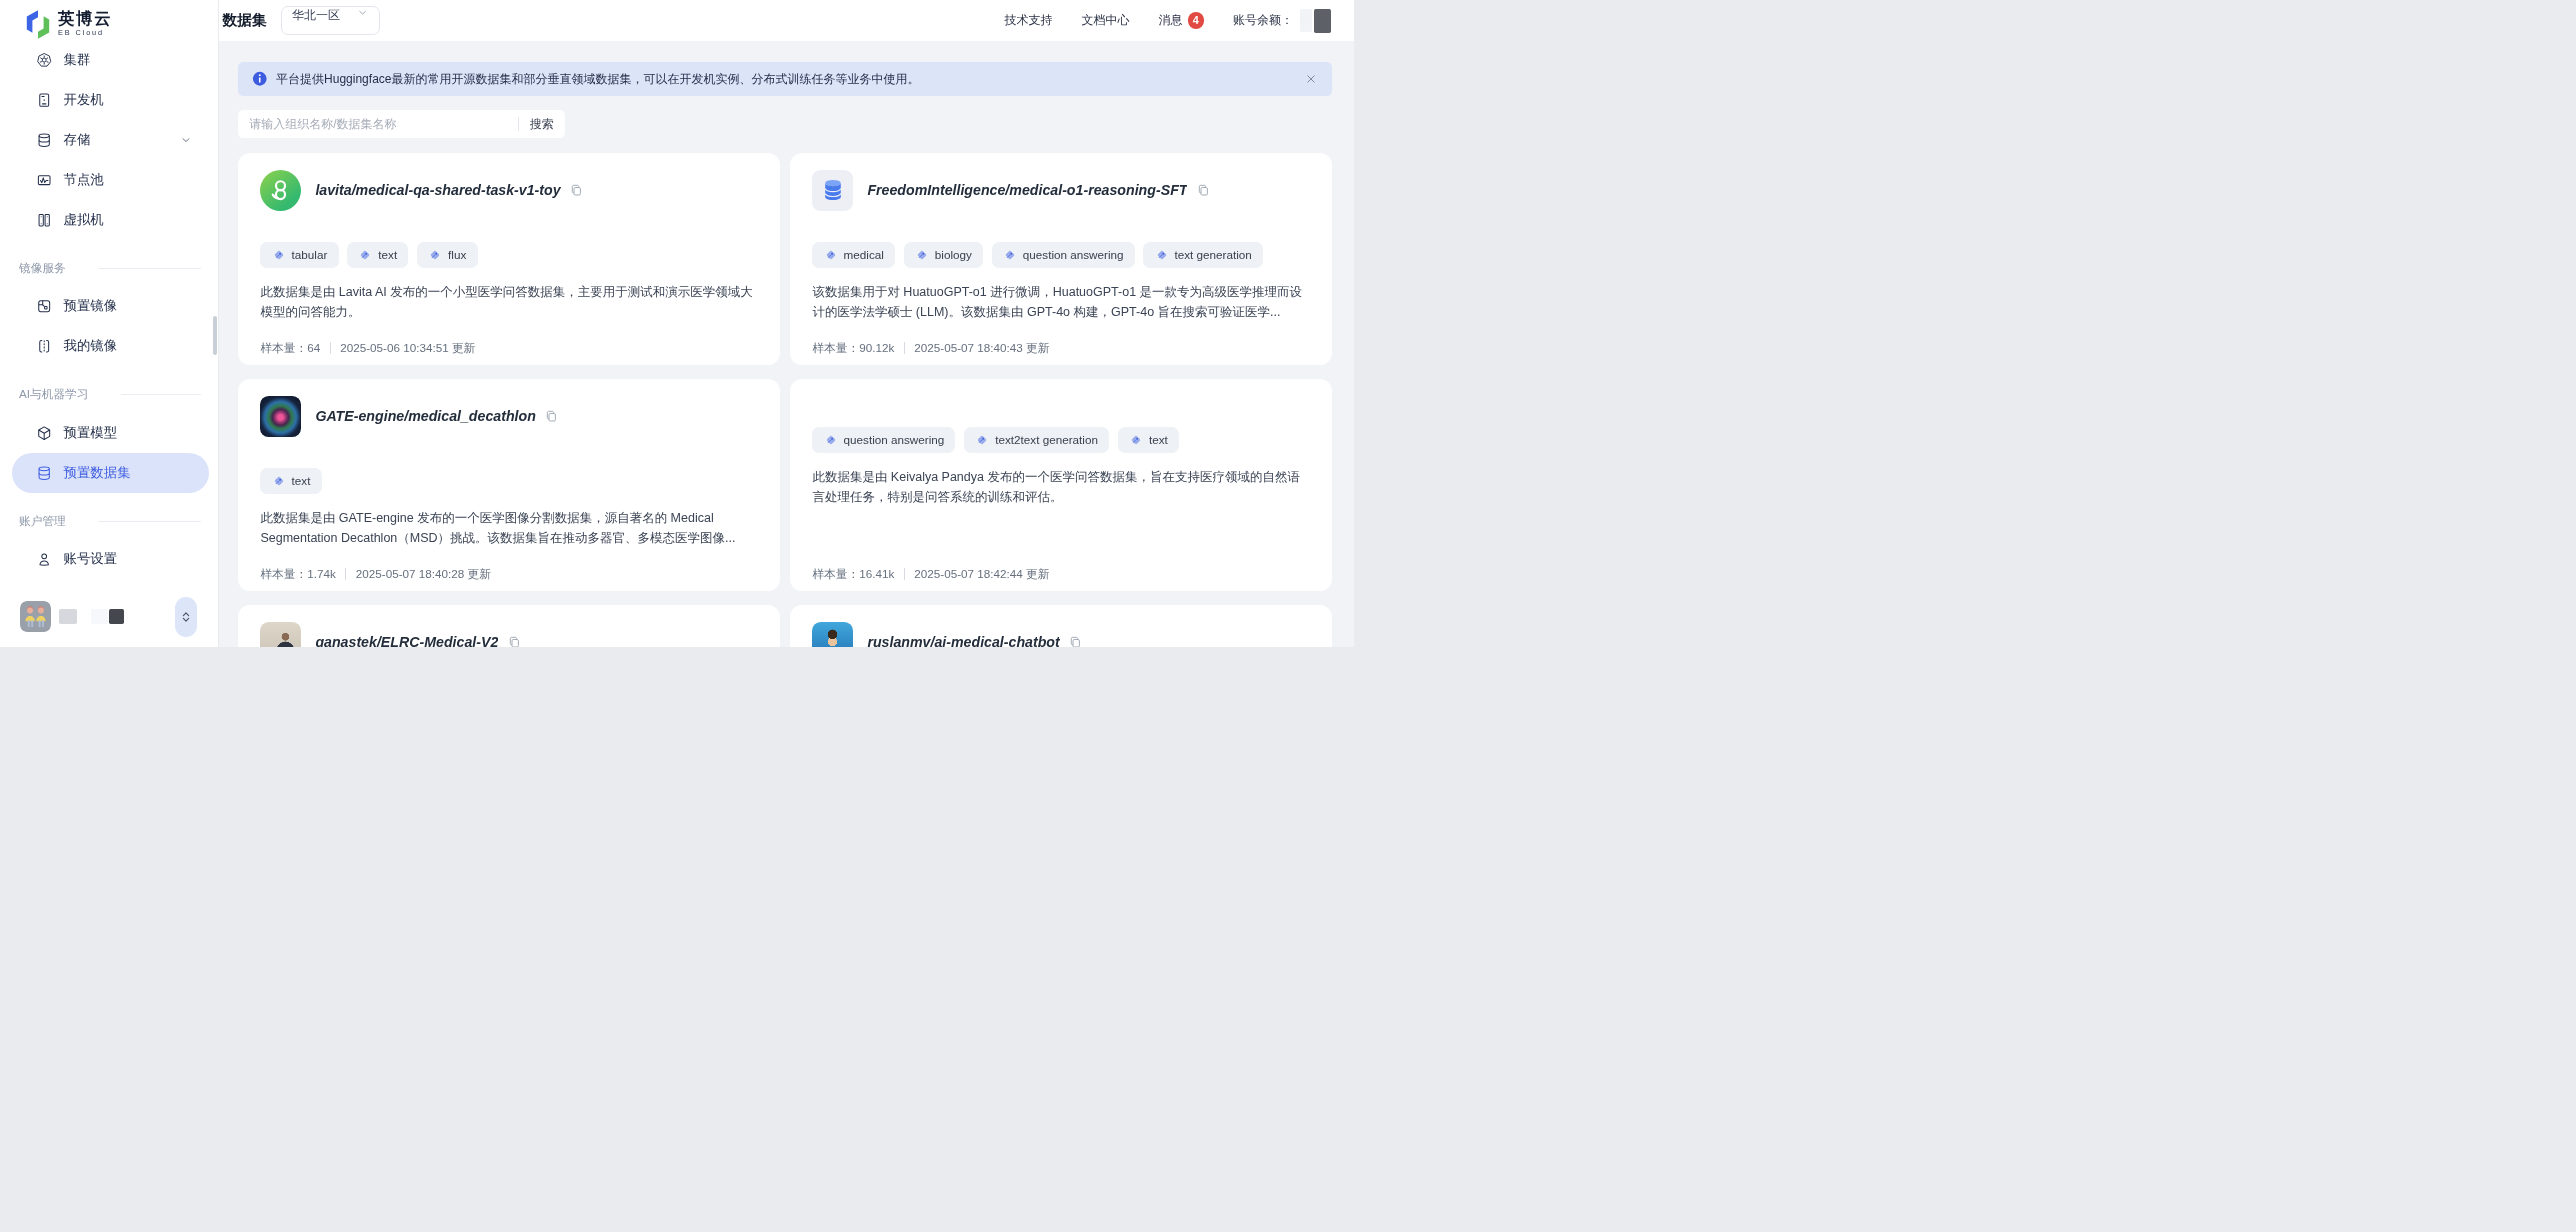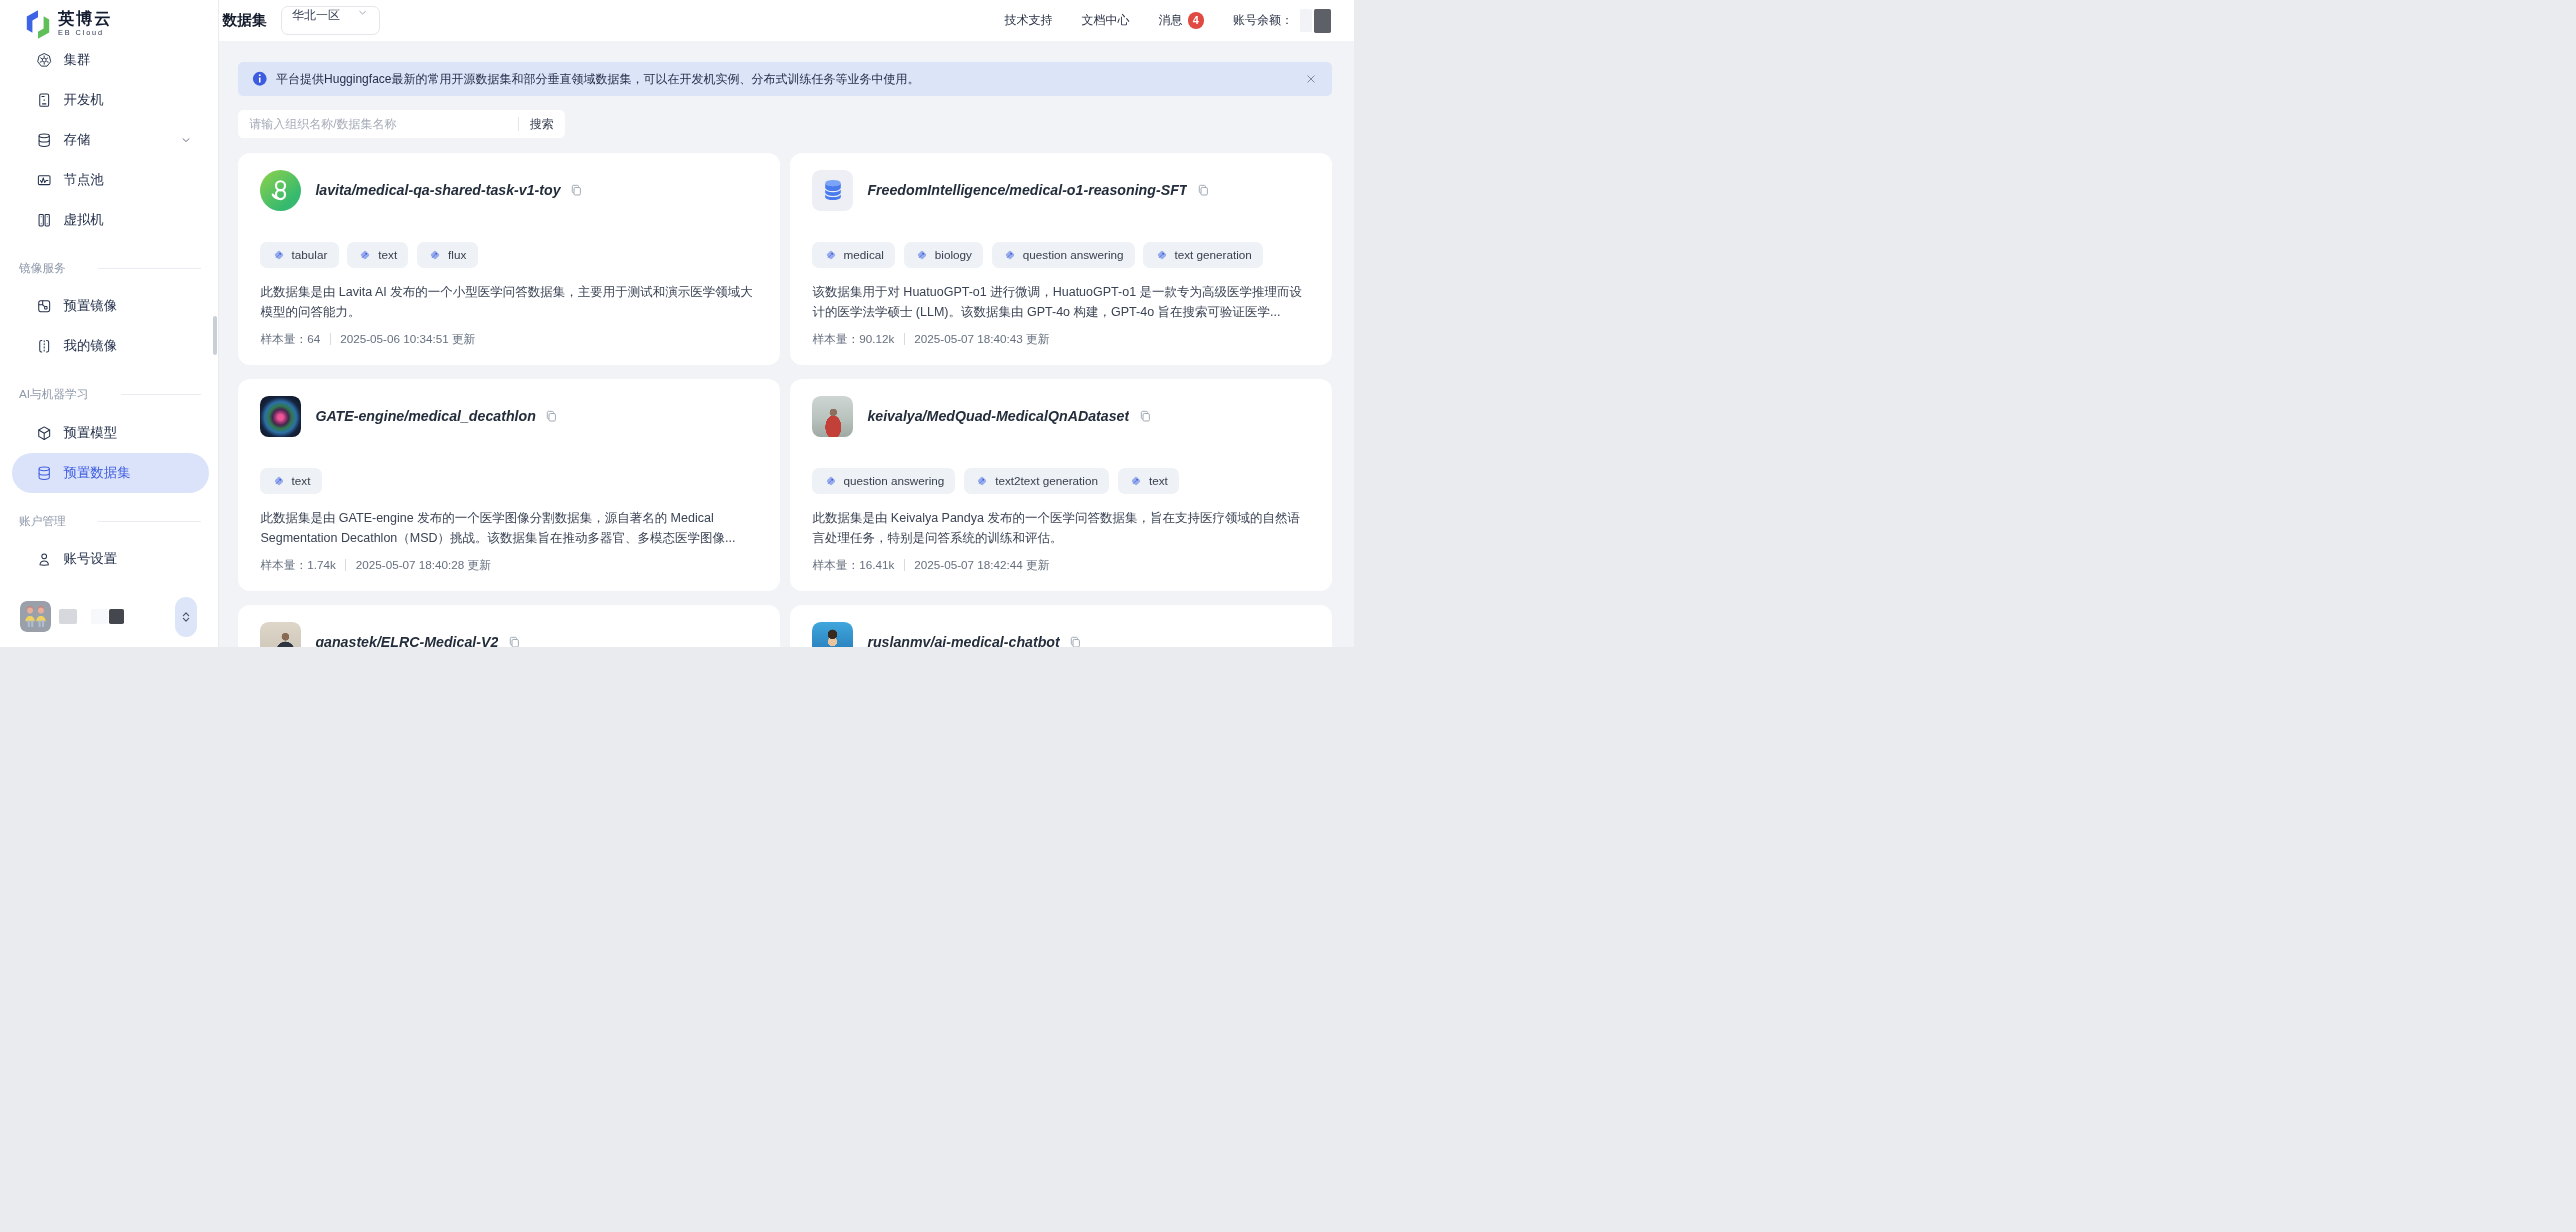--- a/index.html
+++ b/index.html
@@ -100,21 +100,21 @@
   .card-title { margin-left:14px; font-size:14.2px; font-weight:700; color:#232d3b; white-space:nowrap;
     overflow:hidden; text-overflow:ellipsis; }
   .copy-ic { margin-left:8.6px; width:14.7px; height:14.7px; color:#9aa3ae; display:inline-flex; flex:0 0 auto; cursor:pointer; }
   .copy-ic svg { width:14.7px; height:14.7px; }
   .chips { margin-top:31px; display:flex; gap:8.6px; flex-wrap:wrap; }
   .chip { display:inline-flex; align-items:center; height:26px; padding:0 11.2px; background:#eef1f5;
     border-radius:7px; font-size:11.7px; color:#39414f; }
   .chip-ic { width:14px; height:14px; display:inline-flex; margin-right:6px; }
   .chip-ic svg { width:14px; height:14px; }
   .desc { margin-top:14px; font-size:12.5px; line-height:20px; color:#3a4354; max-height:41px; overflow:hidden; }
-  .card-foot { position:absolute; left:22.4px; bottom:18px; display:flex; align-items:center;
+  .card-foot { position:absolute; left:22.4px; bottom:9px; display:flex; align-items:center;
     font-size:11.7px; color:#66707f; }
   .card-foot .vr { height:12px; border-left:0.9px solid #d8dce2; margin:0 9.5px; }
 </style>
 </head>
 <body>
 
 <div class="page">
 
   <aside class="sidebar">
     <div class="logo-row">
@@ -473,30 +473,20 @@
               </span>
             </div>
             <p class="desc">此数据集是由 GATE-engine 发布的一个医学图像分割数据集，源自著名的 Medical Segmentation Decathlon（MSD）挑战。该数据集旨在推动多器官、多模态医学图像...</p>
             <div class="card-foot">
               <span>样本量：1.74k</span>
               <span class="vr"></span>
               <span>2025-05-07 18:40:28 更新</span>
             </div>
           </article>
           <article class="card">
-            <div class="card-head">
-              <span class="avatar av-speaker"></span>
-              <h3 class="card-title">keivalya/MedQuad-MedicalQnADataset</h3>
-              <span class="copy-ic">
-                <svg viewBox="0 0 24 24" fill="none" stroke="currentColor" stroke-width="1.5" stroke-linejoin="round">
-                  <rect x="8.2" y="7.4" width="10.4" height="12.2" rx="2"></rect>
-                  <path d="M15.6 7.4V5.8c0-1.1-.9-2-2-2H7.4c-1.1 0-2 .9-2 2v8.4c0 1.1.9 2 2 2h.8"></path>
-                </svg>
-              </span>
-            </div>
             <div class="chips">
               <span class="chip">
                 <span class="chip-ic">
                   <svg viewBox="0 0 16 16">
                     <rect x="4.1" y="4.1" width="7.8" height="7.8" rx="2" transform="rotate(45 8 8)" fill="#98aced"></rect>
                     <circle cx="9.3" cy="6.7" r="1.15" fill="#4462d7"></circle>
                     <path d="M4.9 10.9l3-3" stroke="#5b76e0" stroke-width="1.1" stroke-linecap="round"></path>
                   </svg>
                 </span>
                 <span>question answering</span>

